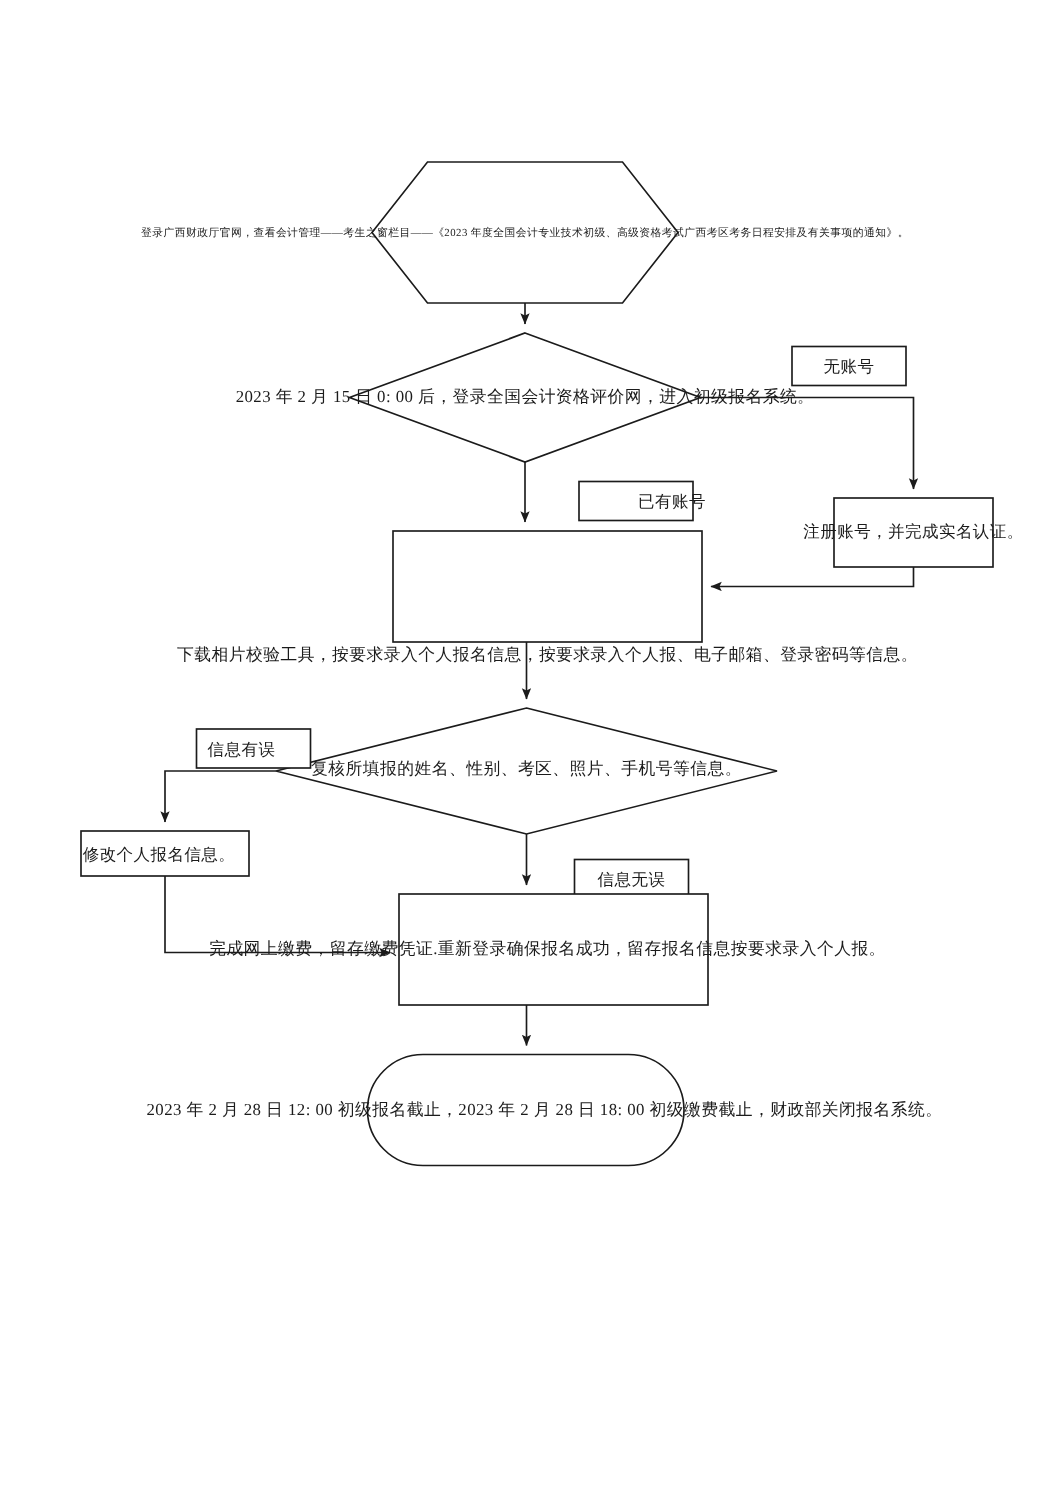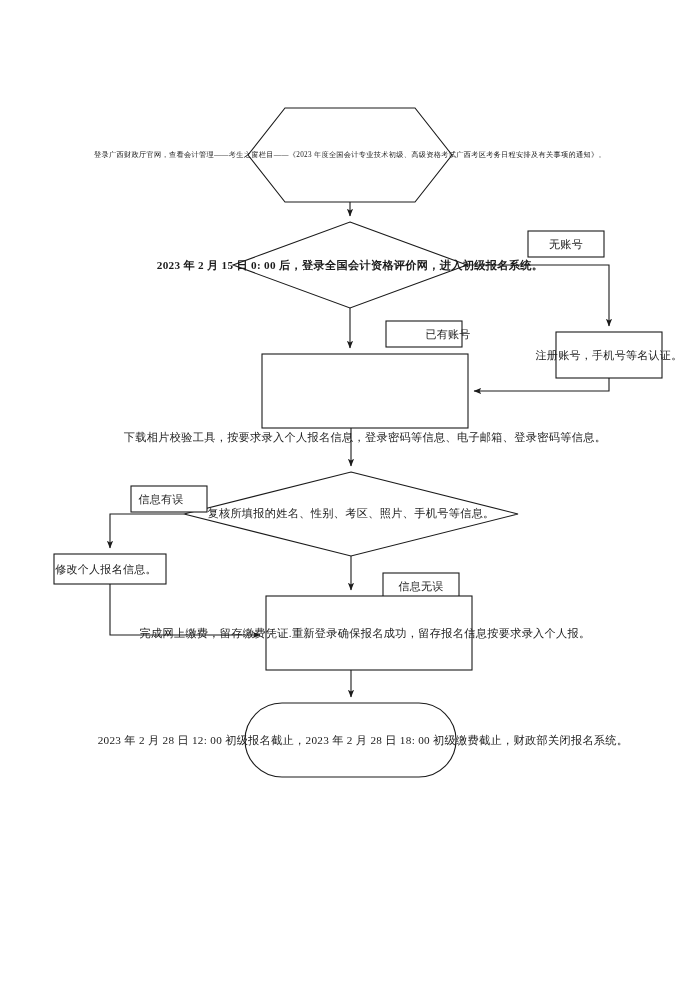--- a/index.html
+++ b/index.html
@@ -42,21 +42,20 @@
   #hex-text {
     left: 253px; top: 118px; width: 194px; height: 74px;
     font-size: 7.2px;
     line-height: 15px;
   }
   
   #dec1-text {
     left: 270px; top: 237px; width: 160px; height: 56px;
     font-size: 11.2px;
     line-height: 19px;
-    font-weight: bold;
   }
   
   #lbl-noacct-text {
     left: 528px; top: 231px; width: 76px; height: 26px;
     font-size: 11px;
   }
   
   #reg-text {
     left: 556px; top: 332px; width: 106px; height: 46px;
     font-size: 11px;
@@ -182,31 +181,31 @@
     <div>2023 年 2 月 15 日 0: 00 后，</div>
     <div>登录全国会计资格评价网，</div>
     <div>进入初级报名系统。</div>
   </div>
 
   <div class="node-text" id="lbl-noacct-text">
     <div>无账号</div>
   </div>
 
   <div class="node-text" id="reg-text">
-    <div>注册账号，手机号等</div>
+    <div>注册账号，并完成实</div>
     <div>名认证。</div>
   </div>
 
   <div class="node-text" id="lbl-hasacct-text">
     <div>已有账号</div>
   </div>
 
   <div class="node-text" id="dl-text">
     <div>下载相片校验工具，按要求录入个人报</div>
-    <div>名信息，登录密码等信息、电子邮箱、</div>
+    <div>名信息，按要求录入个人报、电子邮箱、</div>
     <div>登录密码等信息。</div>
   </div>
 
   <div class="node-text" id="dec2-text">
     <div>复核所填报的姓名、</div>
     <div>性别、考区、照片、手机号等</div>
     <div>信息。</div>
   </div>
 
   <div class="node-text" id="lbl-err-text">

